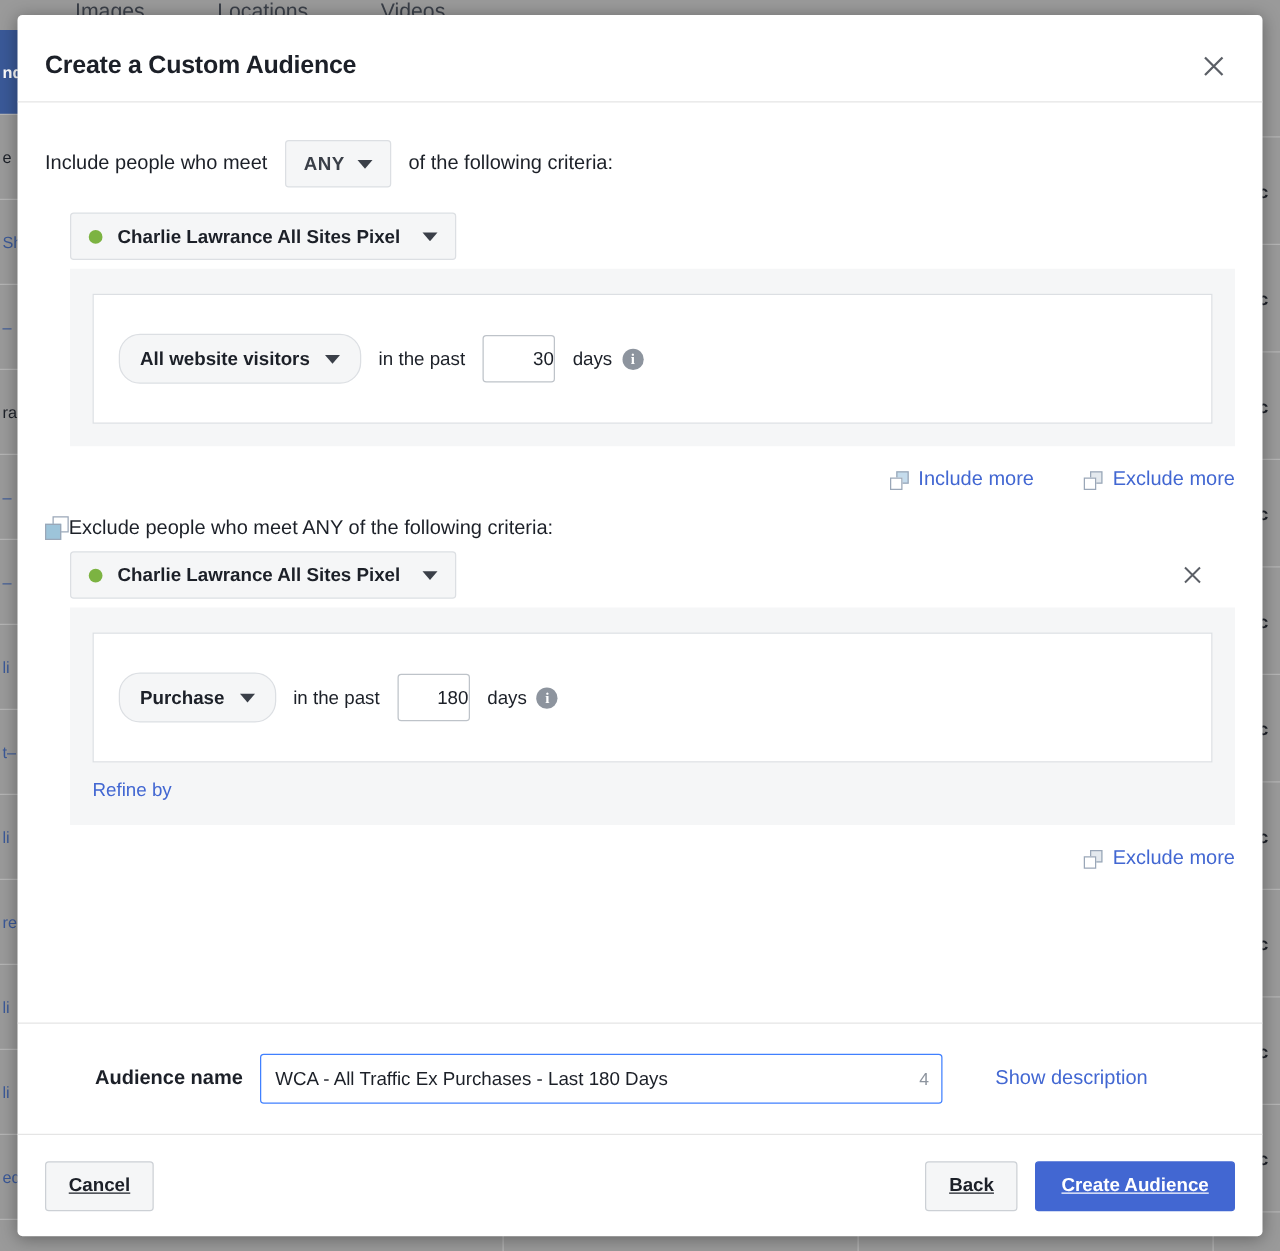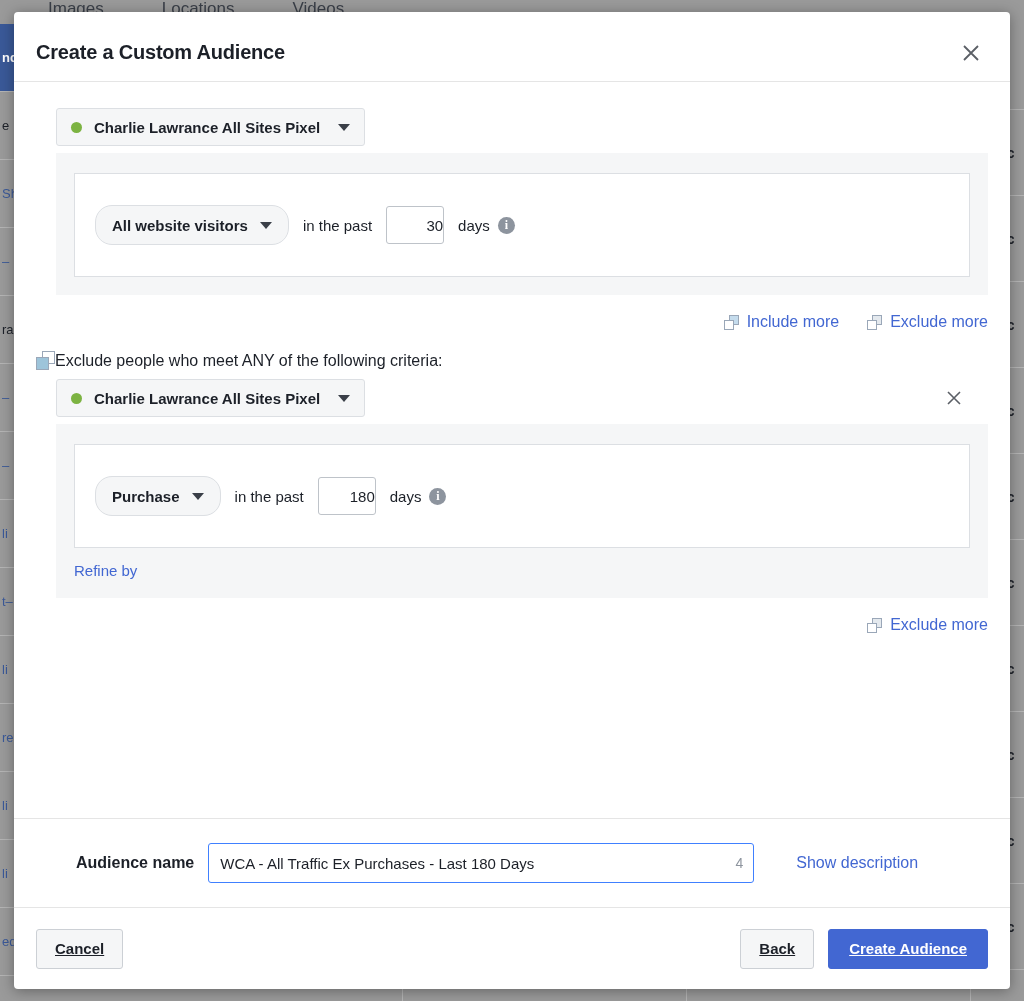--- a/index.html
+++ b/index.html
@@ -13,21 +13,21 @@
 
   
   #backdrop {
     position: absolute; inset: 0;
     background: #9a9a9a;
     overflow: hidden;
   }
   .bg-topnav {
     position: absolute; top: 0; left: 0; width: 872px; height: 22px;
     display: flex; align-items: flex-start; gap: 58px;
-    padding-left: 48px;
+    padding-left: 60px;
     color: #3a3f48; font-size: 17px; font-weight: 400;
     overflow: hidden;
   }
   .bg-topnav span { line-height: 17px; }
 
   .bg-left-col {
     position: absolute; left: 0; top: 24px; width: 30px; bottom: 0;
   }
   .bg-row {
     position: relative;
@@ -186,21 +186,21 @@
 
   .refine-link {
     display: inline-block;
     margin-top: 14px;
     color: #4267d2; font-size: 15px; cursor: pointer;
   }
 
   
   .link-row {
     display: flex; align-items: center; justify-content: flex-end;
-    gap: 28px;
+    gap: 40px;
     margin-top: 18px;
   }
   .mini-link {
     display: inline-flex; align-items: center; gap: 8px;
     color: #4267d2; font-size: 16px; cursor: pointer;
   }
 
   
   .exclude-head {
     display: flex; align-items: center; 
@@ -351,20 +351,28 @@
     <div class="close-btn">
       <svg width="20" height="20" viewBox="0 0 20 20" aria-hidden="true">
         <path d="M3 3 L17 17 M17 3 L3 17" stroke="#5b5f66" stroke-width="1.8" fill="none"></path>
       </svg>
     </div>
   </div>
 
   <div class="modal-body">
 
     
+    <div class="include-line">
+      <span class="txt">Include people who meet</span>
+      <div class="pill pill-any">
+        <span>ANY</span>
+        <span class="caret"></span>
+      </div>
+      <span class="txt">of the following criteria:</span>
+    </div>
 
     
     <div class="pill pixel-pill">
       <span class="green-dot"></span>
       <span>Charlie Lawrance All Sites Pixel</span>
       <span class="caret"></span>
     </div>
 
     
     <div class="grey-panel">

